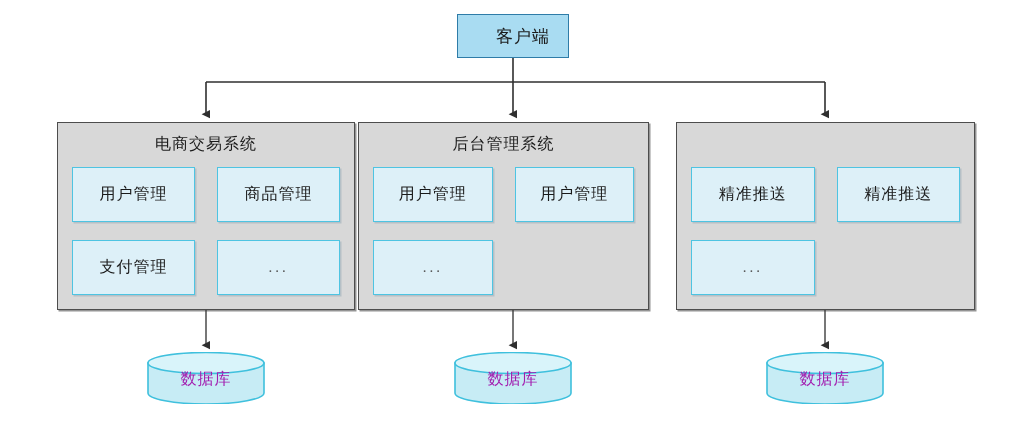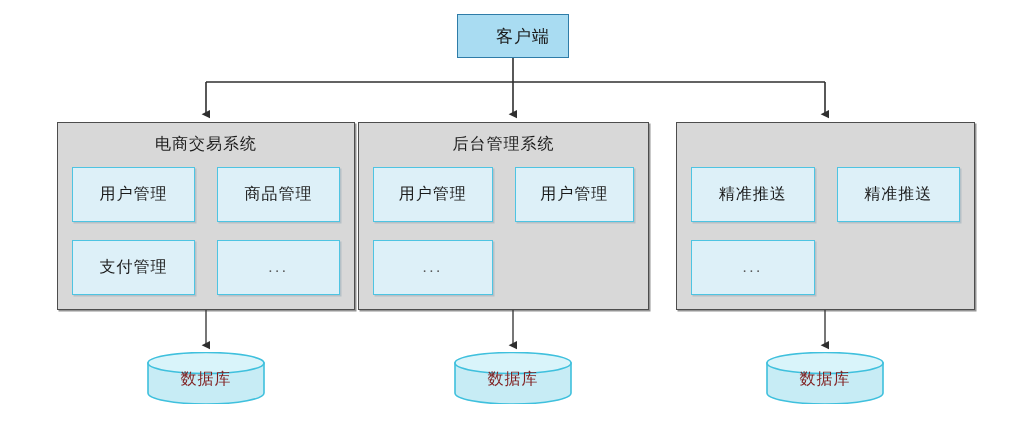--- a/index.html
+++ b/index.html
@@ -102,21 +102,21 @@
     left: 0;
     top: 0;
   }
   .db-label {
     position: absolute;
     left: 0;
     right: 0;
     top: 17px;
     text-align: center;
     font-size: 16px;
-    color: #7f1d1d;
+    color: #a21caf;
     letter-spacing: 1px;
   }
 </style>
 </head>
 <body>
 
 <div id="diagram">
 
   <svg class="connectors" viewBox="0 0 1036 423">
     <defs>

